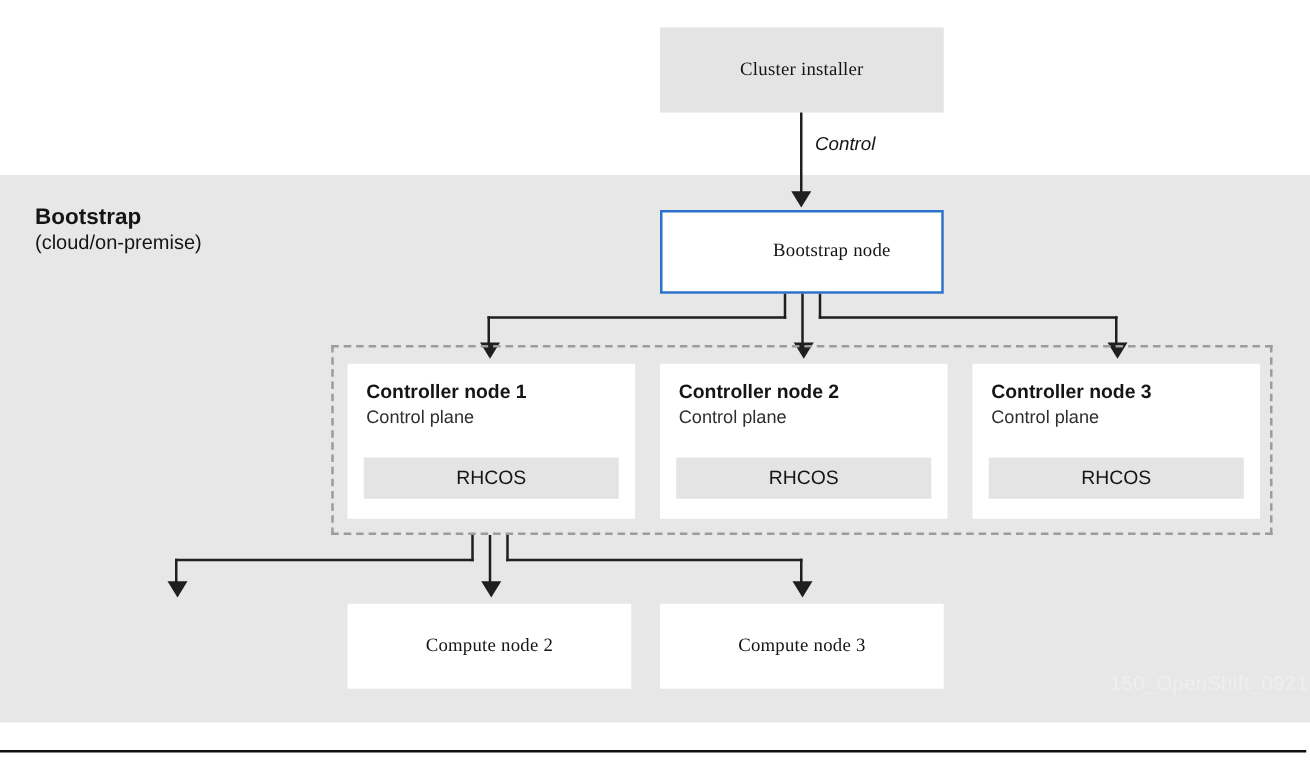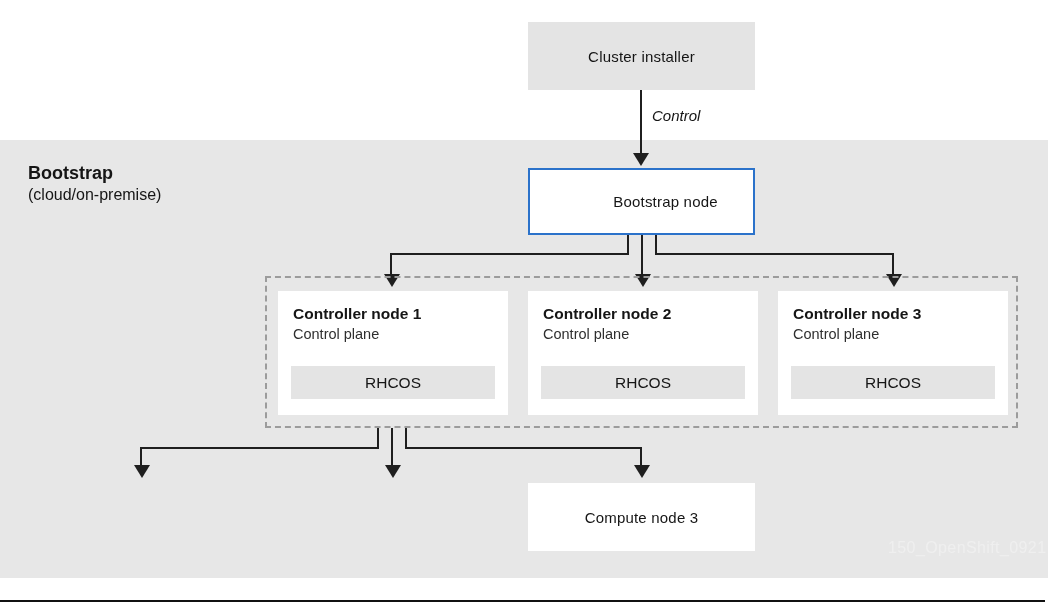--- a/index.html
+++ b/index.html
@@ -13,21 +13,21 @@
     --watermark:#efefef;
   }
   html,body{margin:0;padding:0;background:#ffffff;}
   .canvas{
     position:relative;width:1048px;height:608px;background:#ffffff;
     font-family:"Liberation Sans","DejaVu Sans",sans-serif;
     color:var(--text);overflow:hidden;
   }
   .band{position:absolute;left:0;top:140px;width:1048px;height:438px;background:var(--band);}
   .bottom-rule{position:absolute;left:0;top:600px;width:1045px;height:2px;background:#111;}
-  .box{position:absolute;box-sizing:border-box;display:flex;align-items:center;justify-content:center;}
+  .box{position:absolute;box-sizing:border-box;display:flex;align-items:center;justify-content:center;font-family:Liberation Serif, serif;}
   .gray-box{background:var(--graybox);}
   .white-box{background:#ffffff;}
   .node-label{font-size:15px;font-weight:500;letter-spacing:.2px;}
   .installer{left:528px;top:22px;width:227px;height:68px;}
   .bootstrap{left:528px;top:168px;width:227px;height:67px;border:2px solid var(--blue);padding-left:48px;}
   .datacenter-label{position:absolute;left:28px;top:163px;line-height:1.22;}
   .datacenter-label .t{font-size:18px;font-weight:700;}
   .datacenter-label .s{font-size:16px;font-weight:400;}
   .create-label{position:absolute;left:652px;top:107px;font-size:15px;font-style:italic;font-weight:400;}
   .dashed-container{position:absolute;left:265px;top:276px;width:753px;height:152px;box-sizing:border-box;border:2px dashed var(--dash);}
@@ -97,20 +97,23 @@
   <div class="ln" style="left:391px;top:428px;width:2px;height:38px;"></div>
   <div class="ln" style="left:405px;top:428px;width:2px;height:21px;"></div>
   <div class="ln" style="left:140px;top:447px;width:239px;height:2px;"></div>
   <div class="ln" style="left:405px;top:447px;width:237px;height:2px;"></div>
   <div class="ln" style="left:140px;top:447px;width:2px;height:19px;"></div>
   <div class="ln" style="left:640px;top:447px;width:2px;height:19px;"></div>
   <div class="ah" style="left:134px;top:465px;"></div>
   <div class="ah" style="left:385px;top:465px;"></div>
   <div class="ah" style="left:634px;top:465px;"></div>
 
+  <div class="box white-box compute" style="left:278px;">
+    <span class="node-label">Compute node 2</span>
+  </div>
   <div class="box white-box compute" style="left:528px;text-align:right;">
     <span class="node-label">Compute node 3</span>
   </div>
 
   <div class="watermark">150_OpenShift_0921</div>
 
   <div class="bottom-rule"></div>
 
 </div>
 

